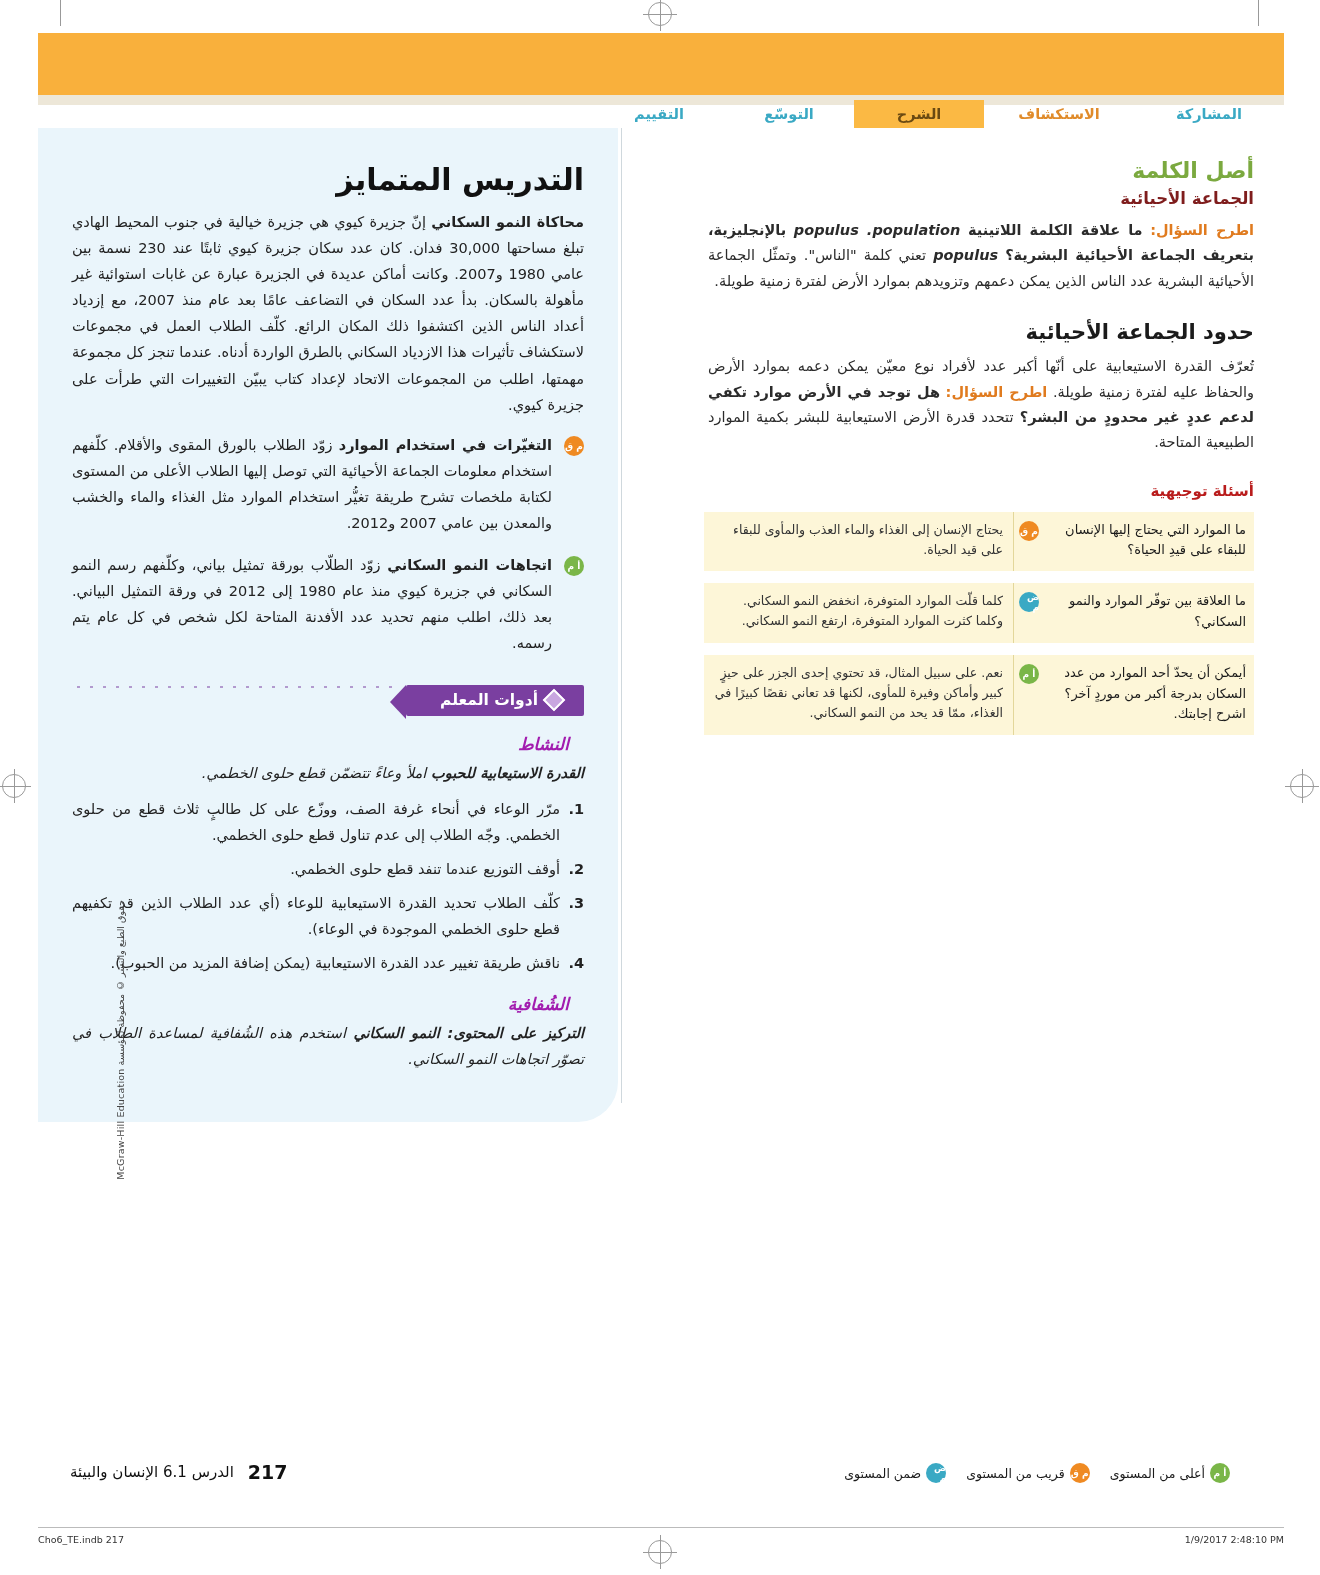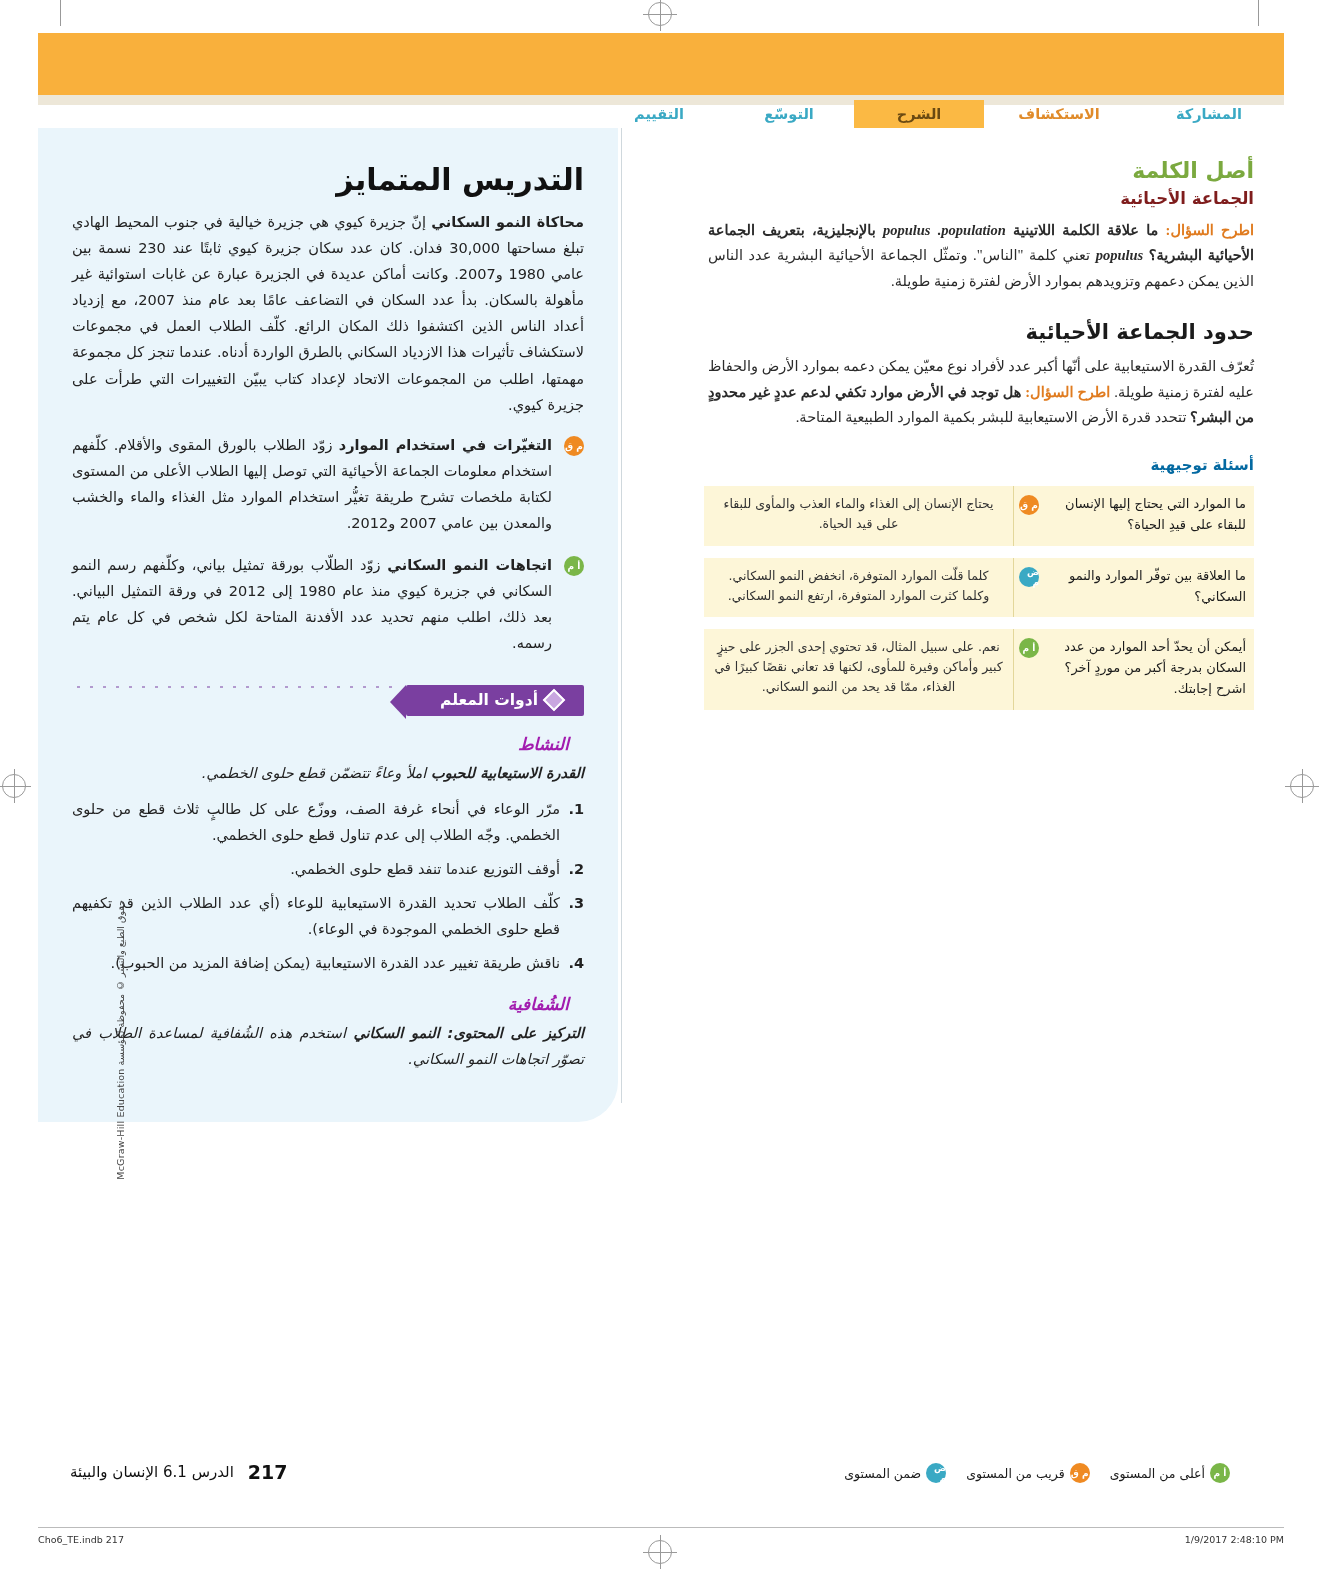--- a/index.html
+++ b/index.html
@@ -72,24 +72,24 @@
     min-height:975px;
   }
   .divider {
     position:absolute; left:583px; top:0; width:1px; height:975px; background:#cfd8dd;
   }
 
   
   h2.word-origin { color:#7ba93f; font-size:22px; margin:0 0 6px 0; font-weight:bold; }
   .sub-green { color:#7f1d1d; font-size:16.5px; font-weight:bold; margin:0 0 10px 0; }
   .ask { color:#e07b1f; font-weight:bold; }
-  .para { font-size:14.5px; line-height:1.75; color:#2b2b2b; margin:0 0 14px 4px;font-family:Liberation Serif, serif; }
+  .para { font-size:14.5px; line-height:1.75; color:#2b2b2b; margin:0 0 14px 4px; }
   .ital { font-style:italic; }
   h3.section { font-size:21px; font-weight:bold; color:#1b1b1b; margin:26px 0 10px 0; }
-  h4.qhead { font-size:15px; font-weight:bold; color:#0369a1; margin:26px 0 12px 0; }
+  h4.qhead { font-size:15px; font-weight:bold; color:#b91c1c; margin:26px 0 12px 0; }
 
   
   .qa-row {
     display:flex; align-items:stretch; margin-bottom:12px;
     background:#fdf6d8;
   }
   .qa-badge-cell {
     width:30px; display:flex; align-items:flex-start; justify-content:center;
     padding-top:9px; background:#fdf6d8;
   }
@@ -104,21 +104,21 @@
   .badge-blue { background:#3aa9c4; }
   .qa-q {
     width:210px; padding:8px 8px 10px 8px; box-sizing:border-box;
     font-size:13px; font-weight:normal; line-height:1.6; color:#1b1b1b;
     text-align:right;
   }
   .qa-a {
     flex:1; padding:8px 10px 10px 10px; box-sizing:border-box;
     font-size:12.5px; line-height:1.6; color:#333;
     border-right:1px solid #e3d79a;
-    text-align:center;
+    text-align:right;
   }
 
   
   h1.teach {
     font-size:30px; font-weight:bold; color:#111; margin:0 0 12px 0; text-align:right;
   }
   .lead { font-size:14.5px; line-height:1.8; color:#222; margin:0 0 14px 0; }
   .b { font-weight:bold; }
   .para-badge {
     position:relative; font-size:14.5px; line-height:1.8; color:#222; margin:0 0 16px 0;

